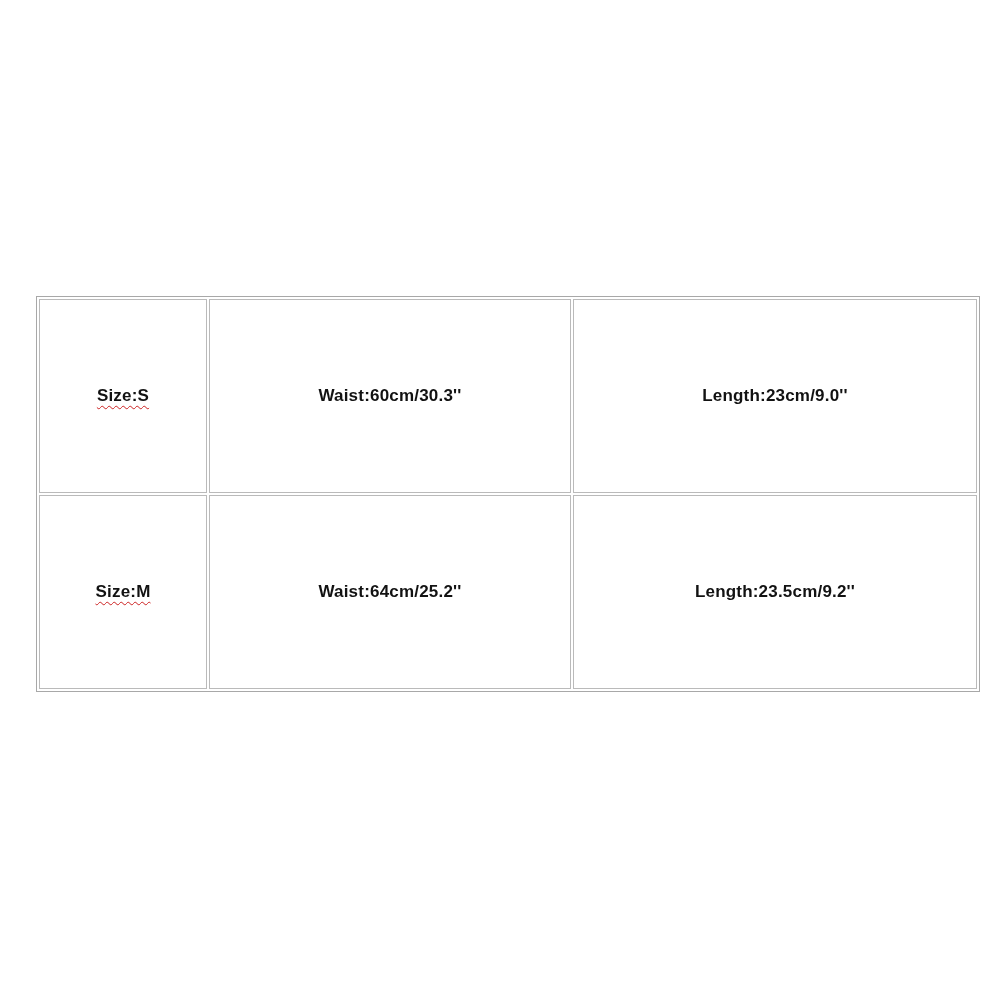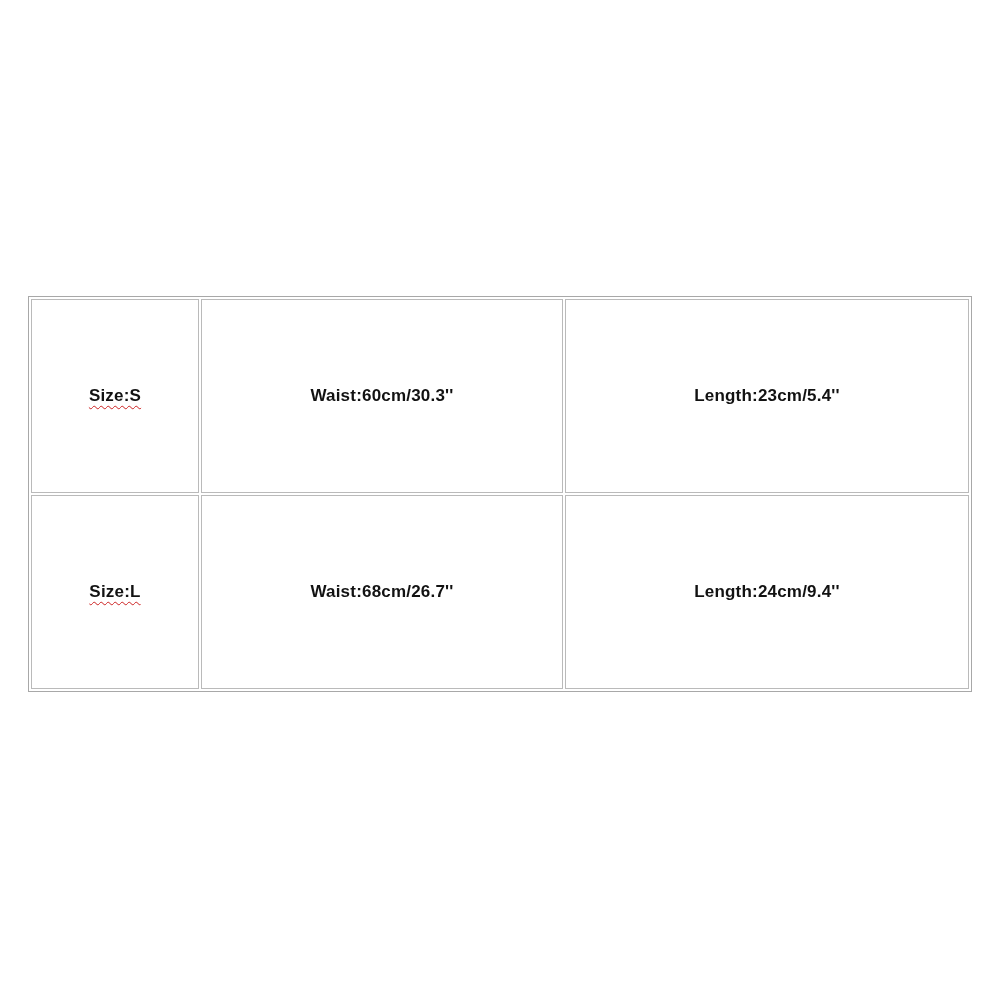--- a/index.html
+++ b/index.html
@@ -10,21 +10,21 @@
   .canvas {
     position: relative;
     width: 1000px;
     height: 1000px;
     background: #ffffff;
     font-family: "Liberation Sans", sans-serif;
     overflow: hidden;
   }
   table.size-chart {
     position: absolute;
-    left: 28px;
+    left: 36px;
     top: 296px;
     width: 944px;
     height: 396px;
     table-layout: fixed;
     border-collapse: separate;
     border-spacing: 2px;
     border: 1px solid #a8a8a8;
     background: #ffffff;
   }
   table.size-chart td {
@@ -57,24 +57,24 @@
       <col class="c-size">
       <col class="c-waist">
       <col class="c-length">
     </colgroup>
     <tbody>
       <tr>
         <td>
           <span class="misspelled">Size:S</span>
         </td>
         <td>Waist:60cm/30.3''</td>
-        <td>Length:23cm/5.4''</td>
+        <td>Length:23cm/9.0''</td>
       </tr>
       <tr>
         <td>
-          <span class="misspelled">Size:L</span>
+          <span class="misspelled">Size:M</span>
         </td>
-        <td>Waist:68cm/26.7''</td>
-        <td>Length:24cm/9.4''</td>
+        <td>Waist:64cm/25.2''</td>
+        <td>Length:23.5cm/9.2''</td>
       </tr>
     </tbody>
   </table>
 </div>
 
 </body></html>

